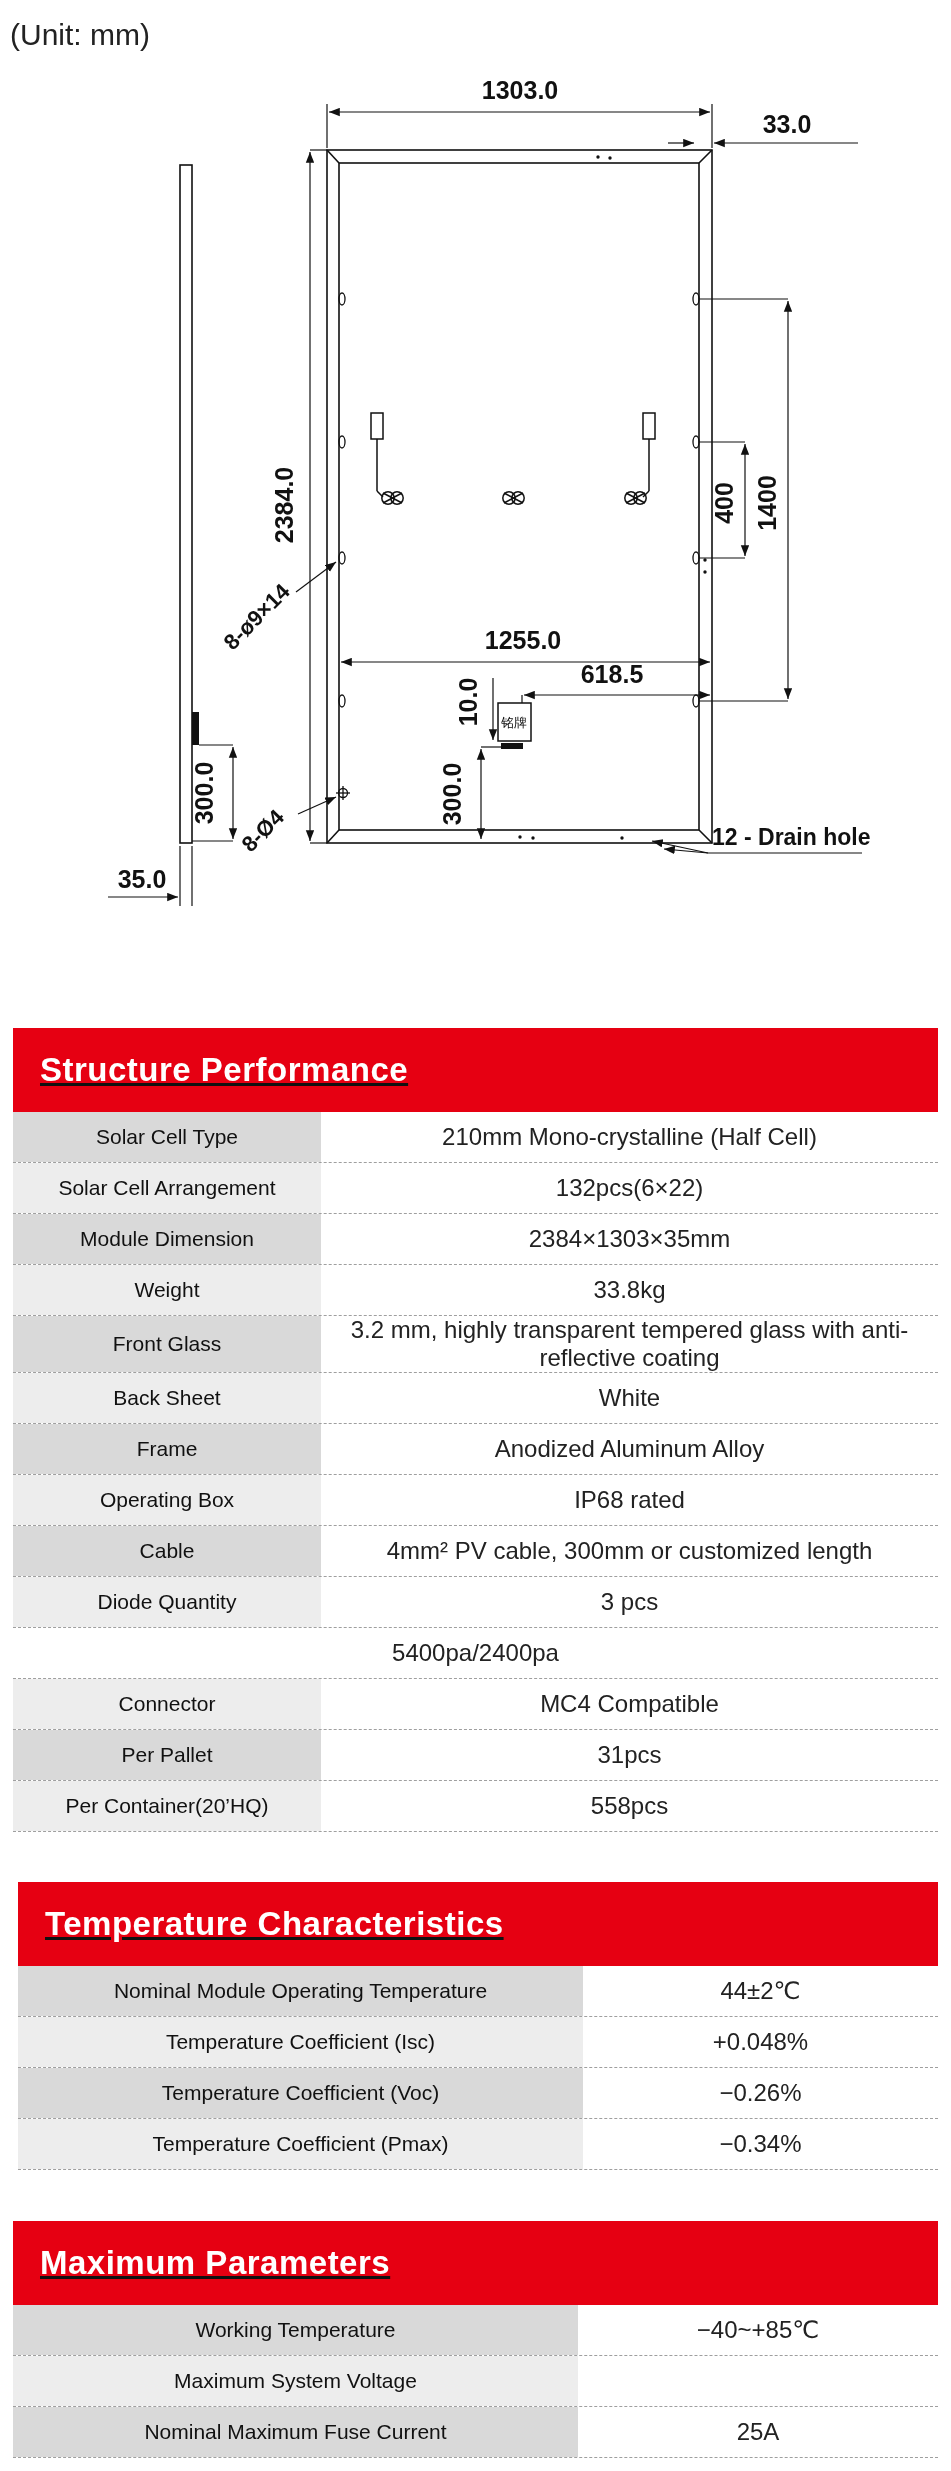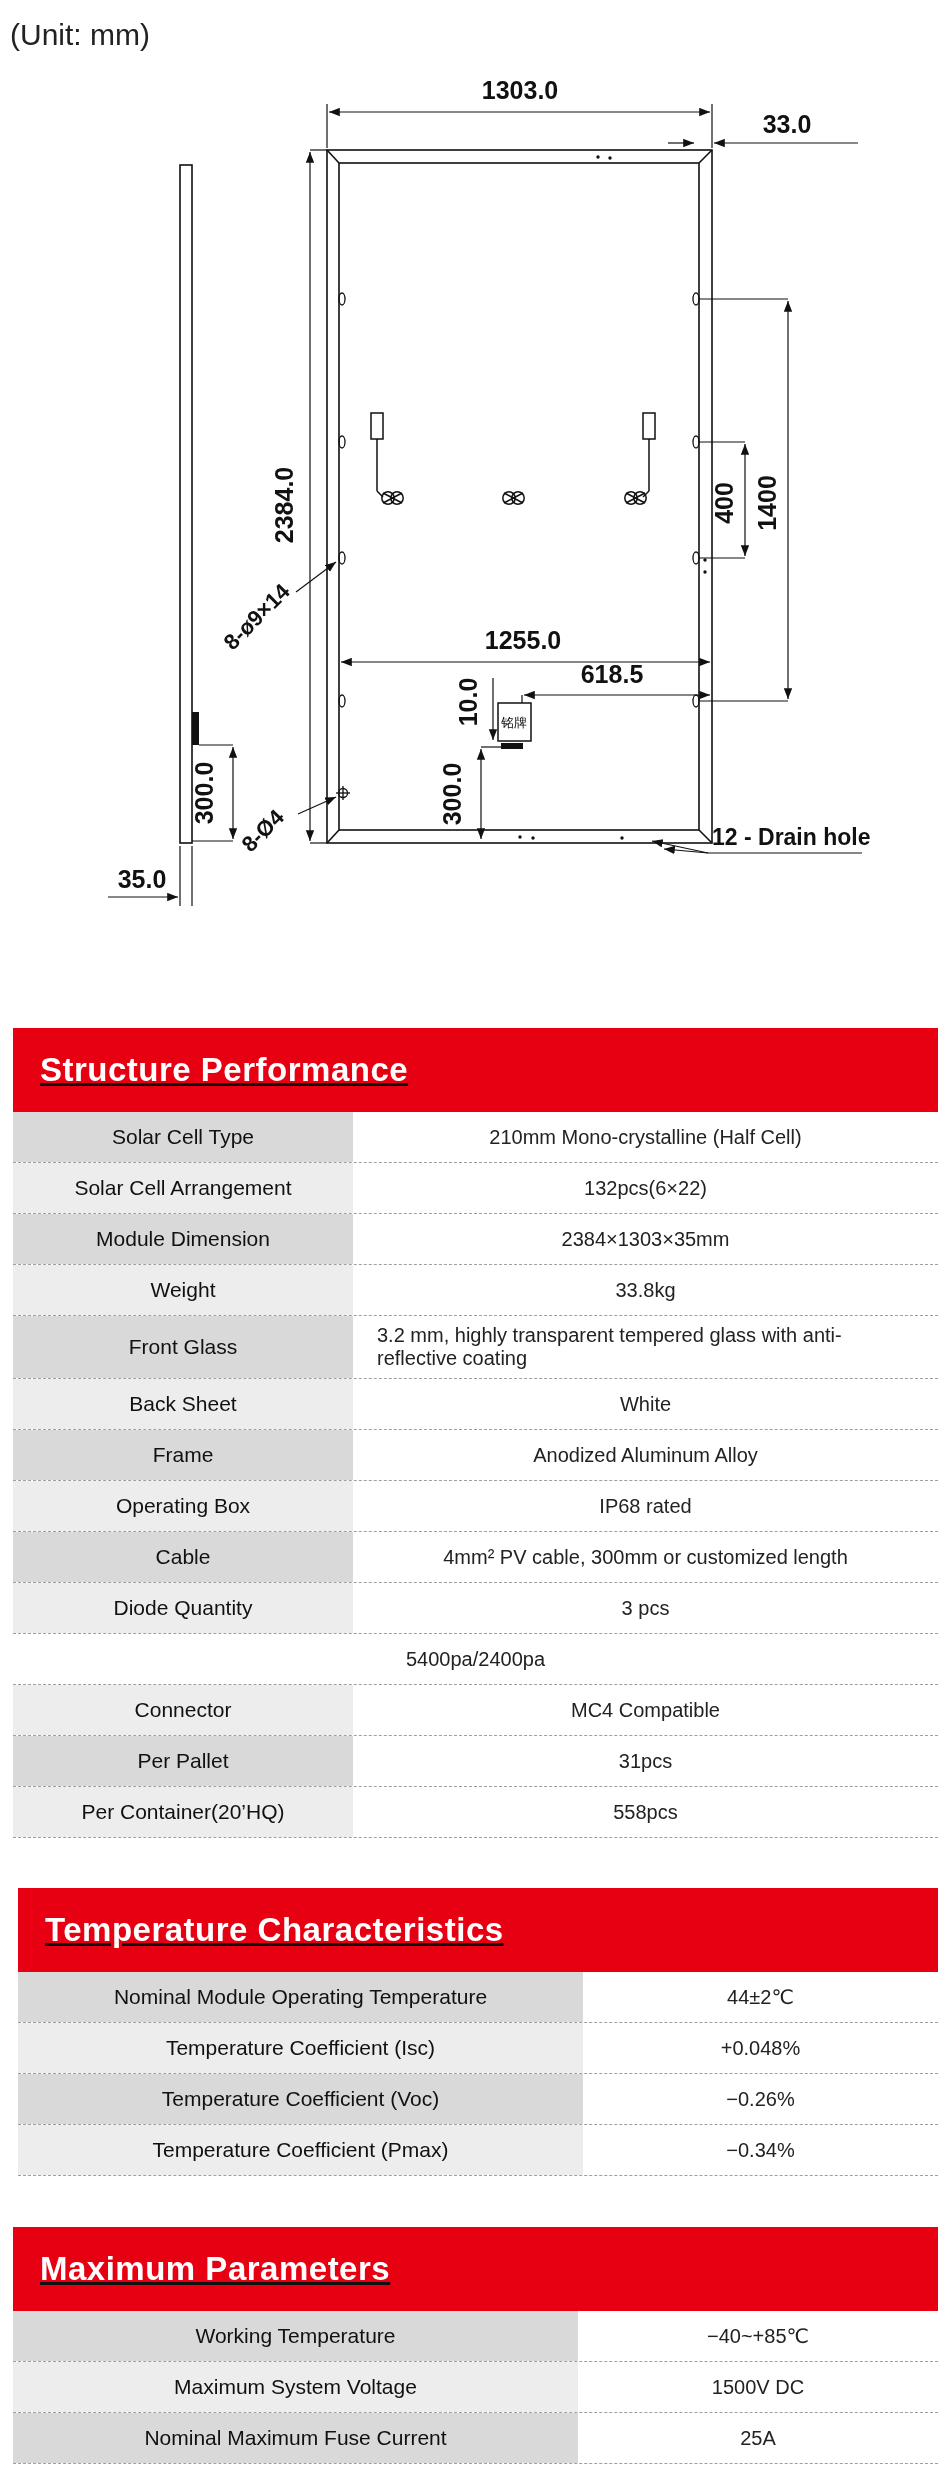--- a/index.html
+++ b/index.html
@@ -38,24 +38,24 @@
     background:#fff;
     border-bottom:1px dashed #9f9f9f;
   }
   .label-cell{
     display:flex;align-items:center;justify-content:center;
     text-align:center;font-size:21px;
     padding:6px 10px;box-sizing:border-box;
   }
   .value-cell{
     flex:1;display:flex;align-items:center;justify-content:center;
-    text-align:left;font-size:20px;color:#222;
-    padding:8px 24px;box-sizing:border-box;background:#fff;
-  }
-  .cols-narrow .label-cell{width:340px;text-align:right;}
+    text-align:center;font-size:24px;color:#222;
+    padding:0 24px;box-sizing:border-box;background:#fff;
+  }
+  .cols-narrow .label-cell{width:308px;text-align:right;}
   .cols-wide .label-cell{width:565px;}
   .trows .row:nth-child(odd) .label-cell{background:#d9d9d9;}
   .trows .row:nth-child(even) .label-cell{background:#ededed;}
   .pad-bottom{height:12px;}
 </style>
 </head>
 <body>
 
 <div class="page">
 
@@ -303,21 +303,20 @@
     <div class="thead">
       <h2>Maximum Parameters</h2>
     </div>
     <div class="trows">
         <div class="row">
           <div class="label-cell">Working Temperature</div>
           <div class="value-cell">−40~+85℃</div>
         </div>
         <div class="row">
           <div class="label-cell">Maximum System Voltage</div>
-          <div class="value-cell">1500V DC</div>
         </div>
         <div class="row">
           <div class="label-cell">Nominal Maximum Fuse Current</div>
           <div class="value-cell">25A</div>
         </div>
       </div>
   </section>
 
   <div class="pad-bottom"></div>
 </div>

